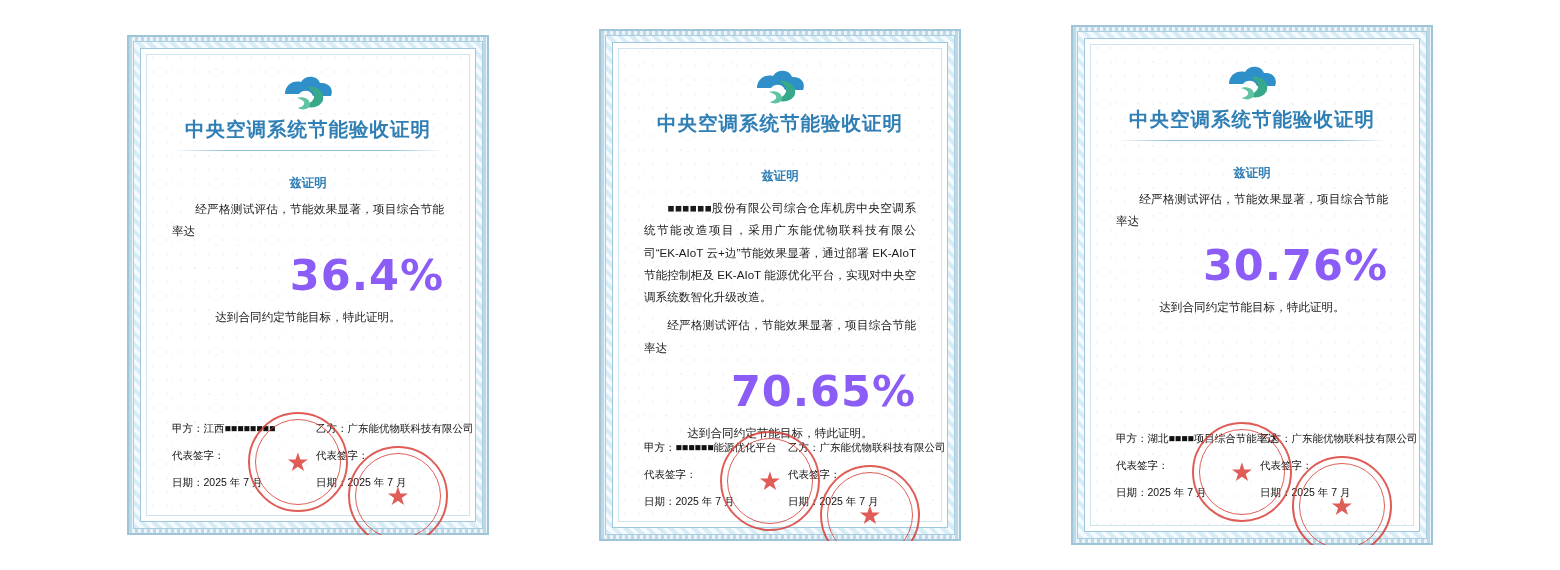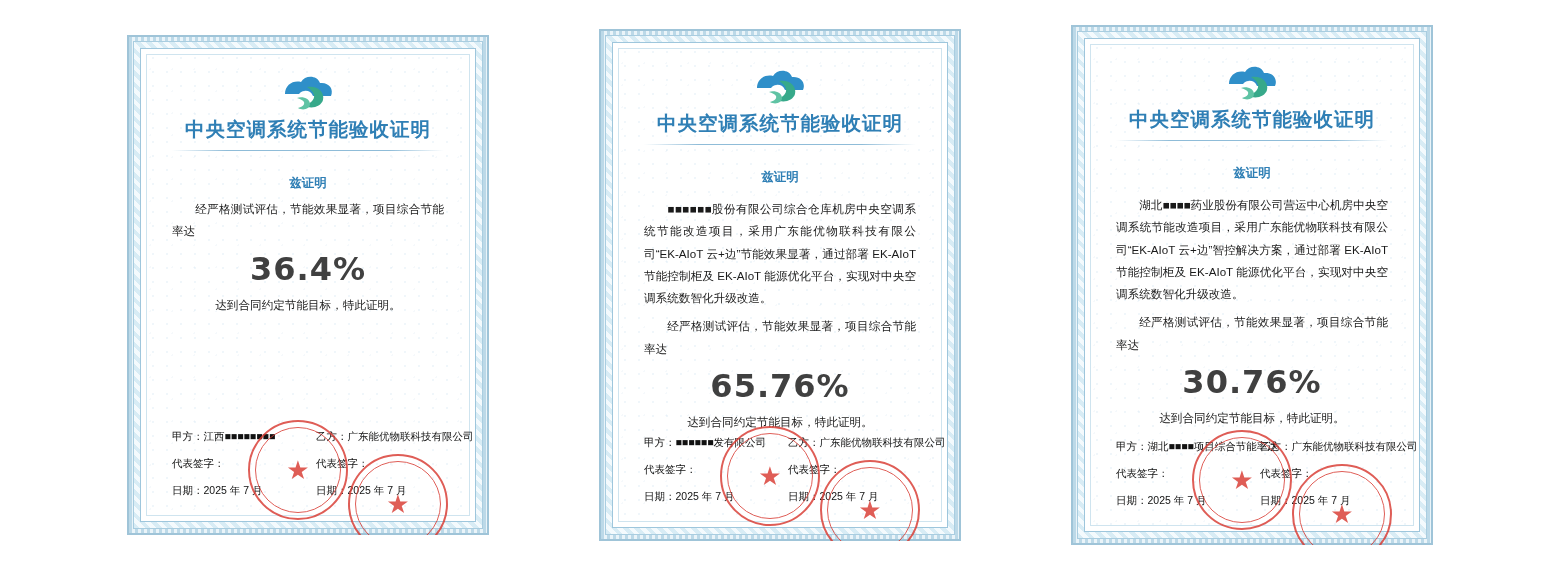--- a/index.html
+++ b/index.html
@@ -52,21 +52,21 @@
   .guilloche{
     position:absolute;inset:19px;
     background:
       radial-gradient(circle at 50% 30%, rgba(160,200,225,.18) 0 1px, transparent 1px) 0 0/14px 14px,
       radial-gradient(circle at 20% 70%, rgba(170,205,228,.12) 0 1px, transparent 1px) 0 0/22px 22px;
     opacity:.9;
     pointer-events:none;
   }
   .content{
     position:absolute;inset:19px;
-    padding:14px 26px 16px 26px;
+    padding:14px 26px 24px 26px;
     box-sizing:border-box;
     display:flex;flex-direction:column;
   }
   .logo{
     display:flex;justify-content:center;margin-top:4px;margin-bottom:2px;
   }
   .title{
     text-align:center;
     color:#2f7fb5;
     font-size:19.5px;
@@ -87,24 +87,24 @@
   .body{
     margin-top:12px;
     font-size:11.6px;
     line-height:1.92;
     color:#1a1a1a;
     text-align:justify;
     text-indent:2em;
   }
   .body.p2{margin-top:6px;}
   .pct{
-    text-align:center;
-    color:#404040;
+    text-align:right;
+    color:#8b5cf6;
     font-weight:700;
-    font-size:32px;
+    font-size:43px;
     margin-top:7px;
     letter-spacing:1px;
     font-family:"DejaVu Sans","Liberation Sans",sans-serif;
   }
   .closing{
     text-align:center;font-size:11.6px;color:#1a1a1a;margin-top:10px;
   }
   .spacer{flex:1 1 auto;}
   
   .sig{
@@ -219,28 +219,28 @@
           <path d="M8 22 C8 13 16 8 24 10 C28 3 40 3 43 11 C52 10 57 17 54 24 L36 24 C34 18 26 17 22 22 Z" fill="#2f8fc9"></path>
           <path d="M30 15 C40 13 48 20 46 28 C44 35 33 38 27 33 C33 32 38 28 37 23 C36 19 33 17 30 15 Z" fill="#37a98a"></path>
           <path d="M20 26 C26 24 33 27 33 32 C33 37 26 39 21 36 C25 35 28 33 27 30 C26 28 23 27 20 26 Z" fill="#5fc3a4"></path>
         </svg>
       </div>
       <div class="title">中央空调系统节能验收证明</div>
       <div class="rule"></div>
       <div class="subtitle">兹证明</div>
       <div class="body">■■■■■■股份有限公司综合仓库机房中央空调系统节能改造项目，采用广东能优物联科技有限公司“EK-AIoT 云+边”节能效果显著，通过部署 EK-AIoT 节能控制柜及 EK-AIoT 能源优化平台，实现对中央空调系统数智化升级改造。</div>
       <div class="body p2">经严格测试评估，节能效果显著，项目综合节能率达</div>
-      <div class="pct">65.76%</div>
+      <div class="pct">70.65%</div>
       <div class="closing">达到合同约定节能目标，特此证明。</div>
       <div class="spacer"></div>
       <div class="sigwrap">
         <div class="sig">
           <div class="sig-col">
             <div class="sig-row">
-              <span class="sig-label">甲方：</span><span class="sig-val">■■■■■■发有限公司</span>
+              <span class="sig-label">甲方：</span><span class="sig-val">■■■■■■能源优化平台</span>
             </div>
             <div class="sig-row">
               <span class="sig-label">代表签字：</span><span class="sig-blank"></span>
             </div>
             <div class="sig-row">
               <span class="sig-label">日期：</span><span class="sig-val">2025 年 7 月</span>
             </div>
           </div>
           <div class="sig-col right">
             <div class="sig-row">
@@ -276,21 +276,20 @@
       <div class="logo">
         <svg width="62" height="40" viewBox="0 0 62 40" aria-hidden="true">
           <path d="M8 22 C8 13 16 8 24 10 C28 3 40 3 43 11 C52 10 57 17 54 24 L36 24 C34 18 26 17 22 22 Z" fill="#2f8fc9"></path>
           <path d="M30 15 C40 13 48 20 46 28 C44 35 33 38 27 33 C33 32 38 28 37 23 C36 19 33 17 30 15 Z" fill="#37a98a"></path>
           <path d="M20 26 C26 24 33 27 33 32 C33 37 26 39 21 36 C25 35 28 33 27 30 C26 28 23 27 20 26 Z" fill="#5fc3a4"></path>
         </svg>
       </div>
       <div class="title">中央空调系统节能验收证明</div>
       <div class="rule"></div>
       <div class="subtitle">兹证明</div>
-      <div class="body">湖北■■■■药业股份有限公司营运中心机房中央空调系统节能改造项目，采用广东能优物联科技有限公司“EK-AIoT 云+边”智控解决方案，通过部署 EK-AIoT 节能控制柜及 EK-AIoT 能源优化平台，实现对中央空调系统数智化升级改造。</div>
       <div class="body p2">经严格测试评估，节能效果显著，项目综合节能率达</div>
       <div class="pct">30.76%</div>
       <div class="closing">达到合同约定节能目标，特此证明。</div>
       <div class="spacer"></div>
       <div class="sigwrap">
         <div class="sig">
           <div class="sig-col">
             <div class="sig-row">
               <span class="sig-label">甲方：</span><span class="sig-val">湖北■■■■项目综合节能率达</span>
             </div>

